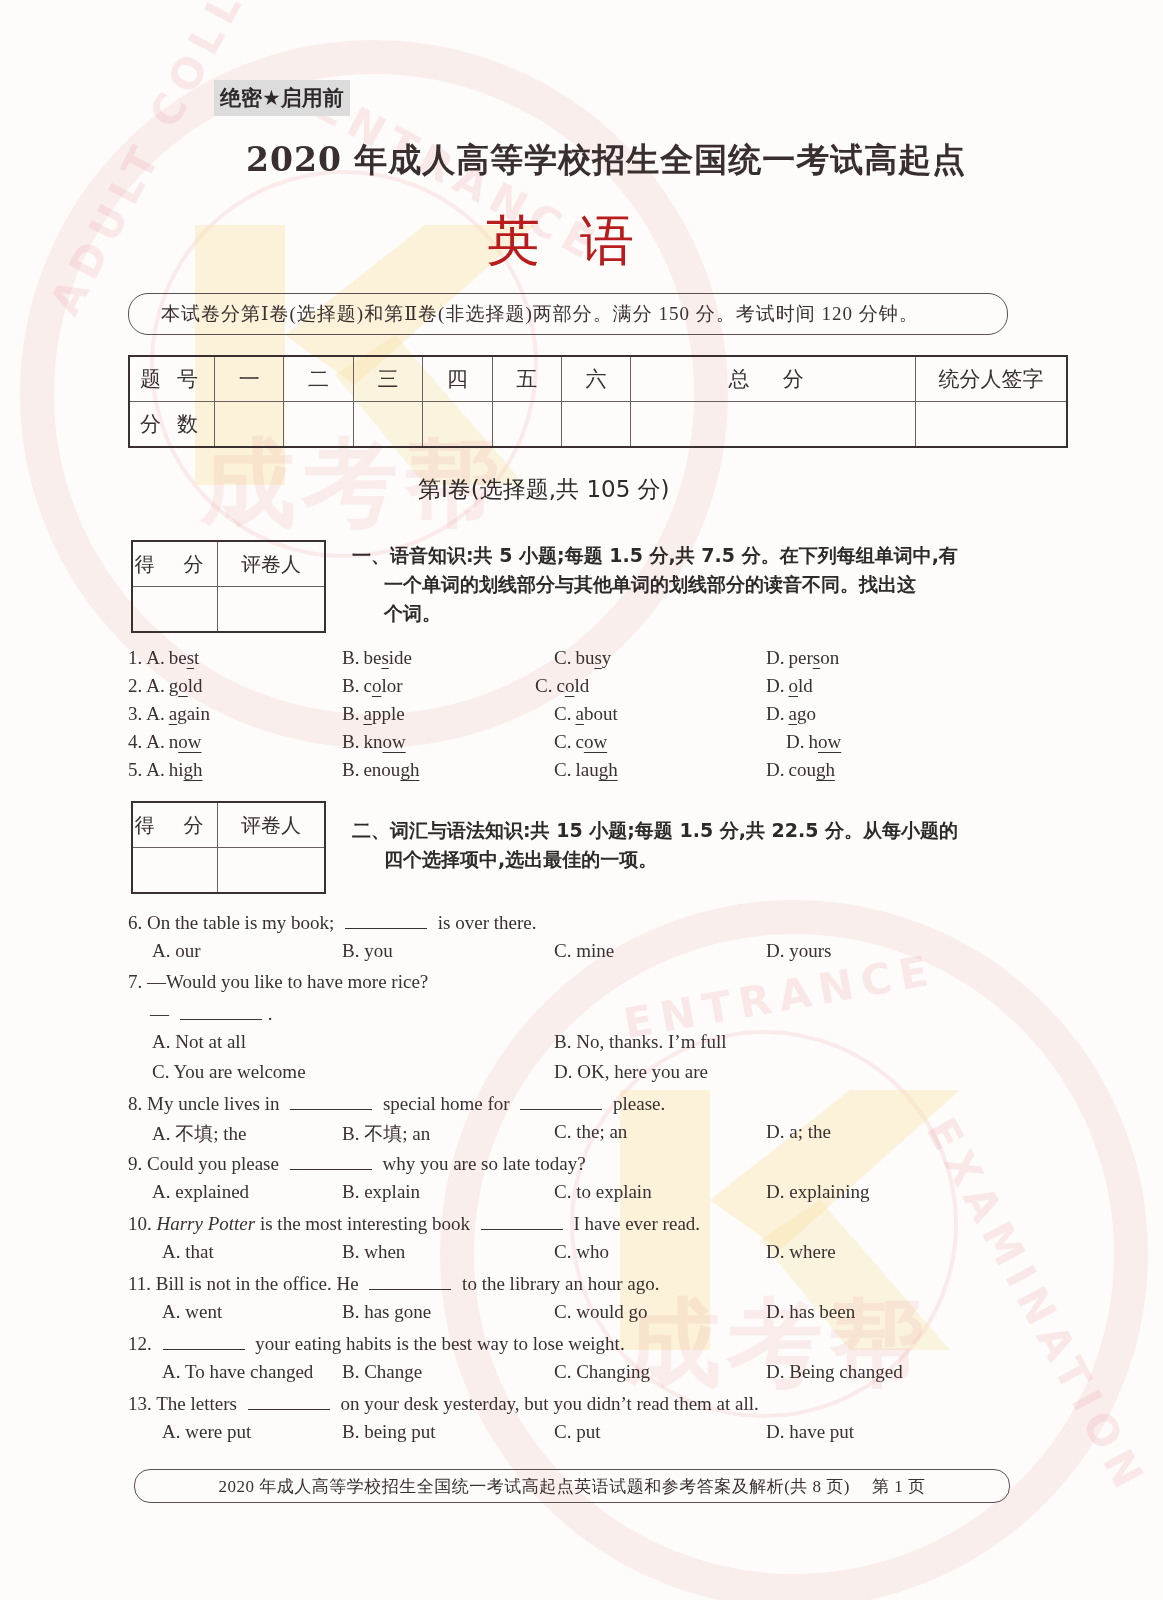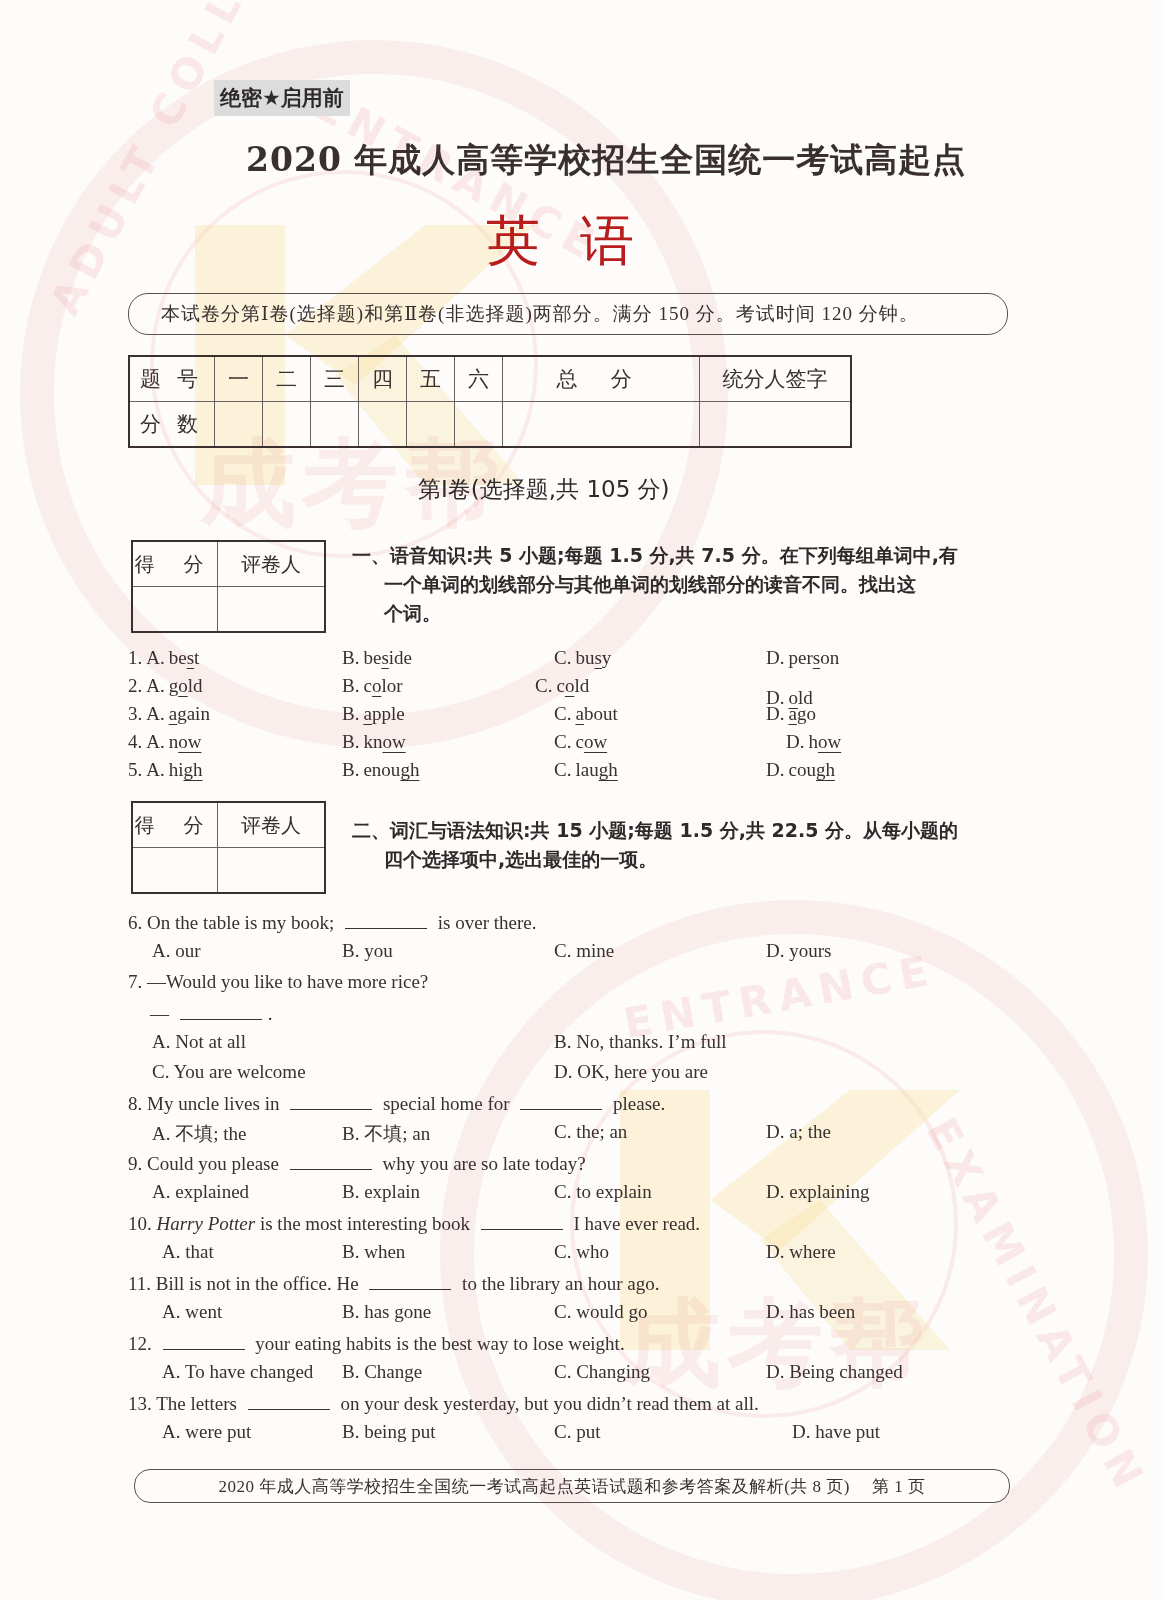--- a/index.html
+++ b/index.html
@@ -95,21 +95,21 @@
       padding-left: 32px;
       font-size: 19px;
       letter-spacing: 1px;
     }
 
     
     .score-table {
       position: absolute;
       left: 128px;
       top: 355px;
-      width: 724px;
+      width: 940px;
       border-collapse: collapse;
       border-top: 2.5px solid #3a3030;
       border-bottom: 2.5px solid #3a3030;
       font-size: 21px;
     }
     .score-table td {
       border: 1px solid #6a6060;
       height: 44px;
       text-align: center;
       padding: 0;
@@ -282,21 +282,21 @@
     <div class="q-row" style="top: 647px;">
       <span class="opt" style="left: 0px;"><span style="margin-right: 4px;">1.</span><span style="margin-right: 4px;">A.</span><span>be</span><span class="u">s</span><span>t</span></span>
       <span class="opt" style="left: 214px;"><span style="margin-right: 4px;">B.</span><span>be</span><span class="u">s</span><span>ide</span></span>
       <span class="opt" style="left: 426px;"><span style="margin-right: 4px;">C.</span><span>bu</span><span class="u">s</span><span>y</span></span>
       <span class="opt" style="left: 638px;"><span style="margin-right: 4px;">D.</span><span>per</span><span class="u">s</span><span>on</span></span>
     </div>
     <div class="q-row" style="top: 675px;">
       <span class="opt" style="left: 0px;"><span style="margin-right: 4px;">2.</span><span style="margin-right: 4px;">A.</span><span>g</span><span class="u">o</span><span>ld</span></span>
       <span class="opt" style="left: 214px;"><span style="margin-right: 4px;">B.</span><span>c</span><span class="u">o</span><span>lor</span></span>
       <span class="opt" style="left: 407px;"><span style="margin-right: 4px;">C.</span><span>c</span><span class="u">o</span><span>ld</span></span>
-      <span class="opt" style="left: 638px; margin-top: 12px;"><span style="margin-right: 4px;">D.</span><span></span><span class="u">o</span><span>ld</span></span>
+      <span class="opt" style="left: 638px;"><span style="margin-right: 4px;">D.</span><span></span><span class="u">o</span><span>ld</span></span>
     </div>
     <div class="q-row" style="top: 703px;">
       <span class="opt" style="left: 0px;"><span style="margin-right: 4px;">3.</span><span style="margin-right: 4px;">A.</span><span></span><span class="u">a</span><span>gain</span></span>
       <span class="opt" style="left: 214px;"><span style="margin-right: 4px;">B.</span><span></span><span class="u">a</span><span>pple</span></span>
       <span class="opt" style="left: 426px;"><span style="margin-right: 4px;">C.</span><span></span><span class="u">a</span><span>bout</span></span>
       <span class="opt" style="left: 638px;"><span style="margin-right: 4px;">D.</span><span></span><span class="u">a</span><span>go</span></span>
     </div>
     <div class="q-row" style="top: 731px;">
       <span class="opt" style="left: 0px;"><span style="margin-right: 4px;">4.</span><span style="margin-right: 4px;">A.</span><span>n</span><span class="u">ow</span><span></span></span>
       <span class="opt" style="left: 214px;"><span style="margin-right: 4px;">B.</span><span>kn</span><span class="u">ow</span><span></span></span>
@@ -428,19 +428,19 @@
 <div class="q-row" style="top:1391px;">
   <span>13.</span>
   <span>The letters</span>
   <span class="blank"></span>
   <span>on your desk yesterday, but you didn’t read them at all.</span>
 </div>
 <div class="q-row" style="top:1421px;">
   <span class="opt" style="left:34px;">A. were put</span>
   <span class="opt" style="left:214px;">B. being put</span>
   <span class="opt" style="left:426px;">C. put</span>
-  <span class="opt" style="left:664px;">D. have put</span>
+  <span class="opt" style="left:638px;">D. have put</span>
 </div>
 
 <div class="footer-box">
   <span>2020 年成人高等学校招生全国统一考试高起点英语试题和参考答案及解析(共 8 页)</span>
   <span class="page">第 1 页</span>
 </div>
 
 </body></html>

